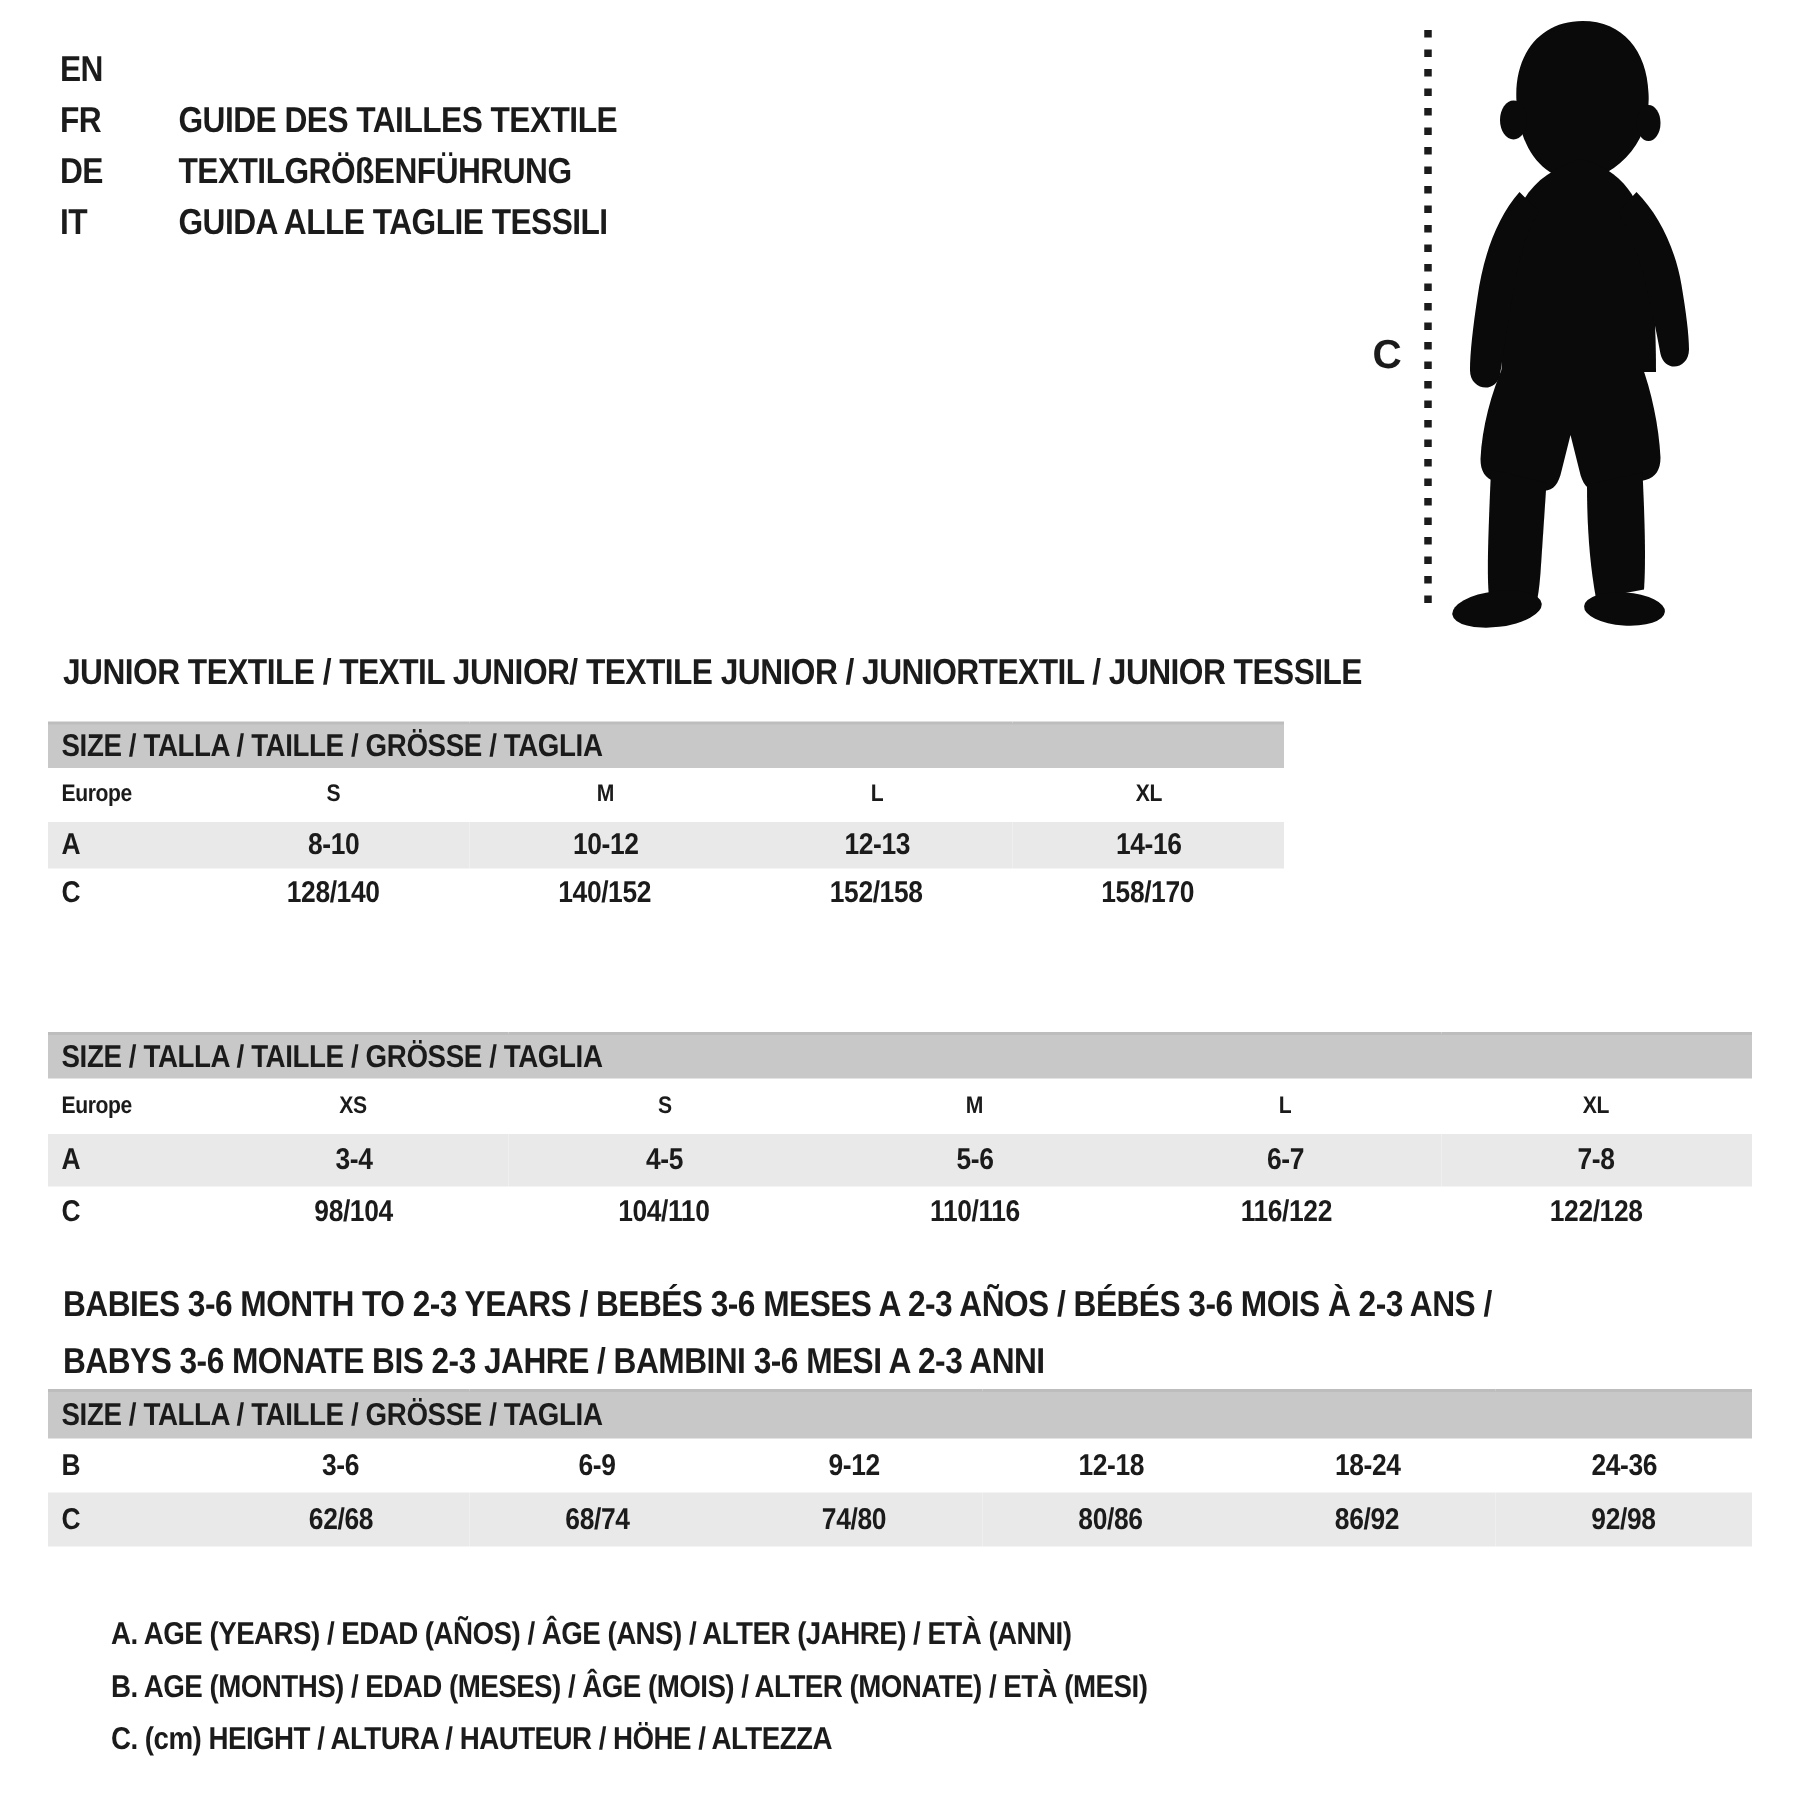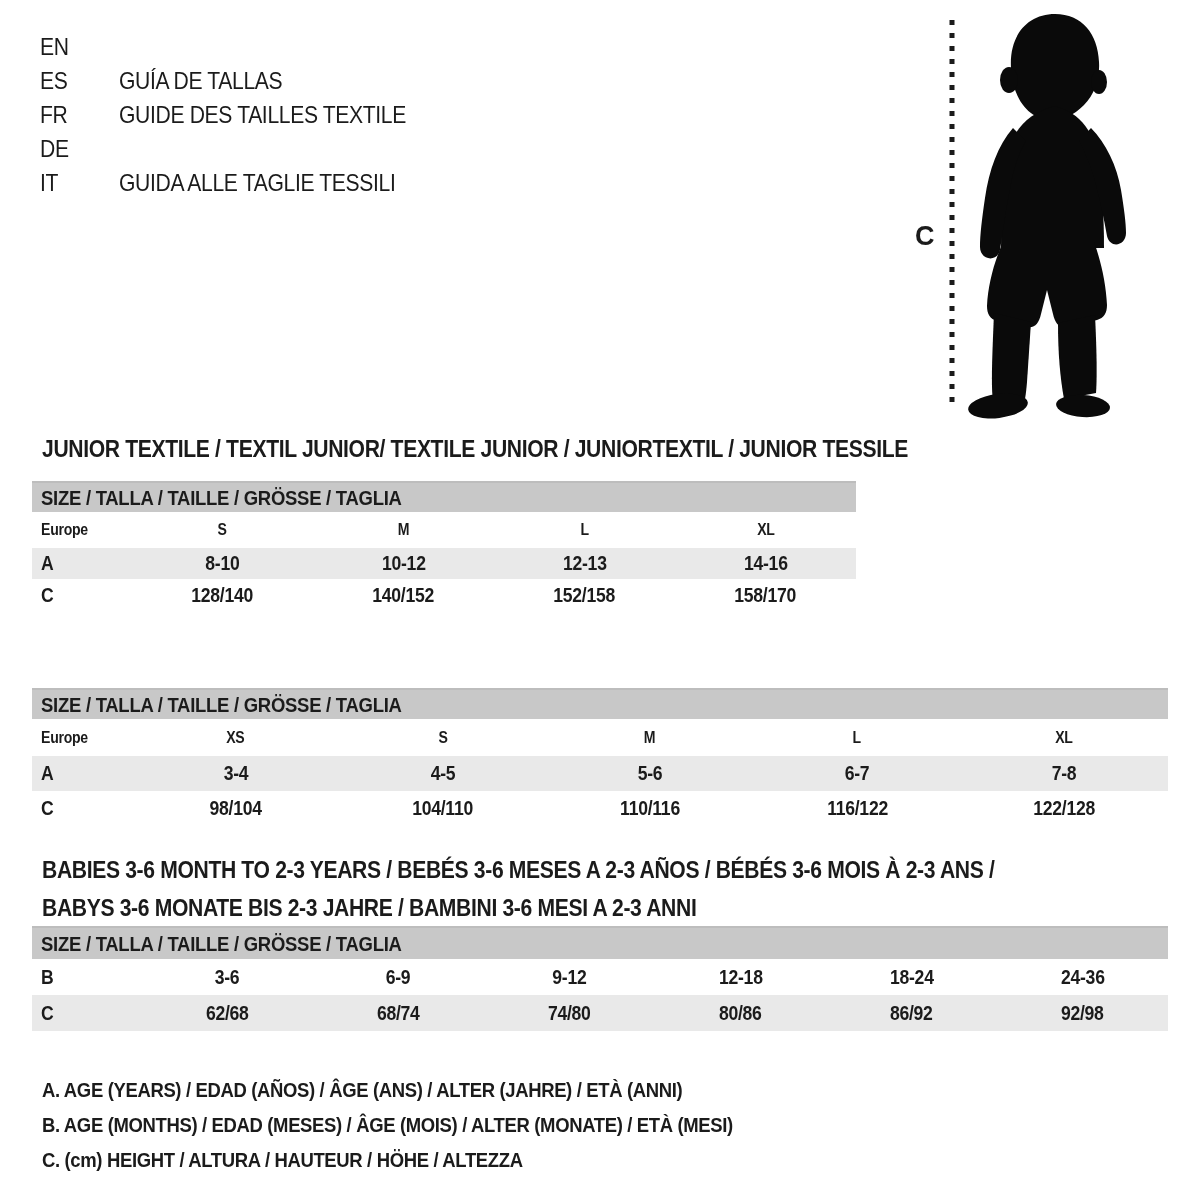--- a/index.html
+++ b/index.html
@@ -27,21 +27,21 @@
   }
   .ol { transform-origin: 0 50%; }
 
   
   .lang-block { position: absolute; left: 40px; top: 30px; }
   .lang-row {
     display: flex;
     align-items: center;
     height: 34px;
     font-size: 24px;
-    font-weight: normal;
+    font-weight: bold;
     letter-spacing: -0.4px;
   }
   .lang-code { width: 79px; flex: 0 0 79px; }
 
   
   .figure-block { position: absolute; left: 893px; top: 4px; width: 252px; height: 418px; }
   .sil { fill: var(--silhouette); }
   .dash { stroke: var(--text); }
   .fig-label { font-family: "Liberation Sans", sans-serif; font-weight: bold; font-size: 27px; fill: var(--text); }
 
@@ -90,41 +90,39 @@
 
   
   .legend { position: absolute; left: 42px; top: 1072px; }
   .legend-line {
     display: flex;
     align-items: center;
     height: 35px;
     font-size: 21px;
     font-weight: bold;
     letter-spacing: -0.4px;
+    margin-left: 32px;
   }
 </style>
 </head>
 <body>
 
 <div class="page">
 
   <div class="lang-block">
     <div class="lang-row">
       <span class="lang-code"><span class="cond ol">EN</span></span>
     </div>
     <div class="lang-row">
-      <span class="lang-code"><span class="cond ol">ES</span></span>
-      <span><span class="cond ol">GUÍA DE TALLAS</span></span>
-    </div>
-    <div class="lang-row">
       <span class="lang-code"><span class="cond ol">FR</span></span>
       <span><span class="cond ol">GUIDE DES TAILLES TEXTILE</span></span>
     </div>
     <div class="lang-row">
       <span class="lang-code"><span class="cond ol">DE</span></span>
+      <span><span class="cond ol">TEXTILGRÖßENFÜHRUNG</span></span>
     </div>
     <div class="lang-row">
       <span class="lang-code"><span class="cond ol">IT</span></span>
       <span><span class="cond ol">GUIDA ALLE TAGLIE TESSILI</span></span>
     </div>
   </div>
 
   <div class="figure-block">
     <svg width="252" height="418" viewBox="0 0 252 418">
       <text class="fig-label" x="22" y="241">C</text>

